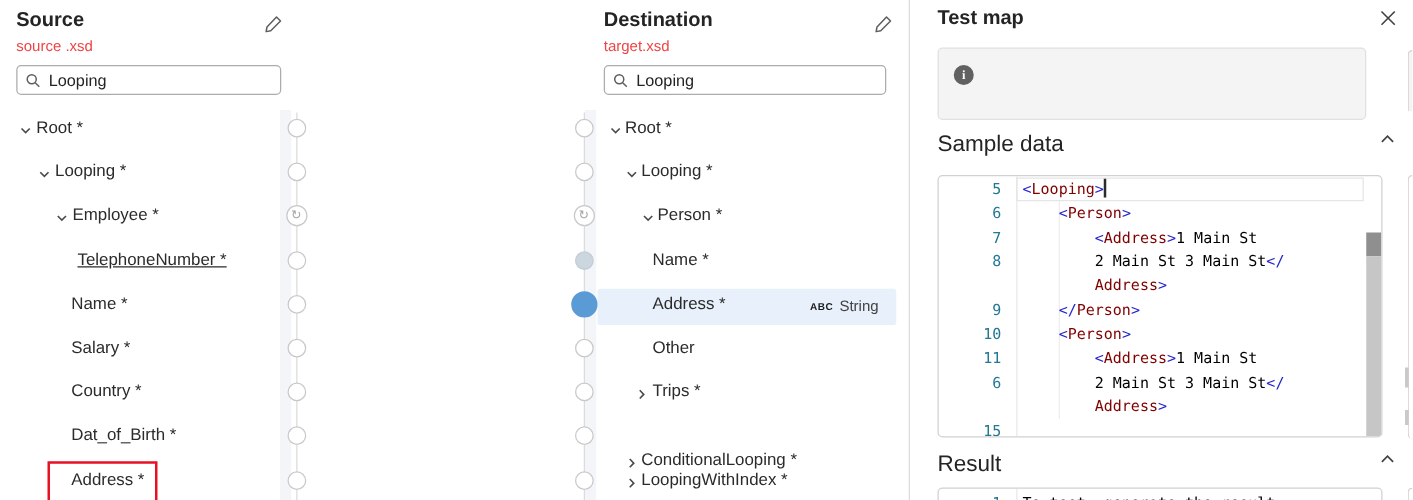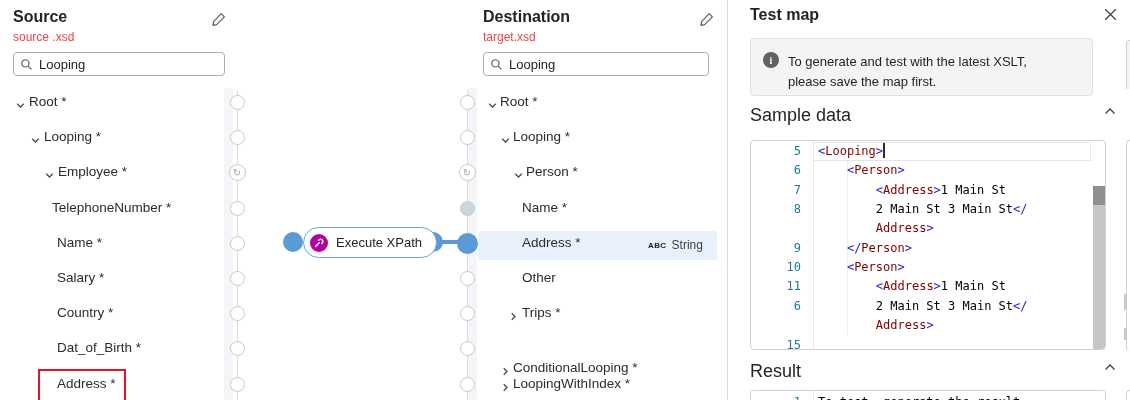--- a/index.html
+++ b/index.html
@@ -88,21 +88,21 @@
             </svg></span>
           <span class="tree-label" style="left: 44px;">Looping *</span>
         </div>
         <div class="tree-row" style="left: 0px; top: 159px; width: 224px;">
           <span class="chev" style="left: 44px;"><svg width="11" height="11" viewBox="0 0 11 11">
               <path d="M2.2 3.8 L5.5 7 L8.8 3.8" fill="none" stroke="#4a4a4a" stroke-width="1.3"></path>
             </svg></span>
           <span class="tree-label" style="left: 58px;">Employee *</span>
         </div>
         <div class="tree-row" style="left: 0px; top: 195px; width: 224px;">
-          <span class="tree-label" style="left: 52px;">TelephoneNumber *</span>
+          <span class="tree-label" style="left: 62px; text-decoration: underline;">TelephoneNumber *</span>
         </div>
         <div class="tree-row" style="left: 0px; top: 230px; width: 224px;">
           <span class="tree-label" style="left: 57px;">Name *</span>
         </div>
         <div class="tree-row" style="left: 0px; top: 265px; width: 224px;">
           <span class="tree-label" style="left: 57px;">Salary *</span>
         </div>
         <div class="tree-row" style="left: 0px; top: 300px; width: 224px;">
           <span class="tree-label" style="left: 57px;">Country *</span>
         </div>
@@ -123,37 +123,20 @@
       <div class="port" style="left: 229.5px; top: 129.5px; width: 15px; height: 15px;"></div>
       <div class="port port-loop" style="left: 228.5px; top: 163.5px; width: 17px; height: 17px;">↻</div>
       <div class="port" style="left: 229.5px; top: 200.5px; width: 15px; height: 15px;"></div>
       <div class="port" style="left: 229.5px; top: 235.5px; width: 15px; height: 15px;"></div>
       <div class="port" style="left: 229.5px; top: 270.5px; width: 15px; height: 15px;"></div>
       <div class="port" style="left: 229.5px; top: 305.5px; width: 15px; height: 15px;"></div>
       <div class="port" style="left: 229.5px; top: 340.5px; width: 15px; height: 15px;"></div>
       <div class="port" style="left: 229.5px; top: 376.5px; width: 15px; height: 15px;"></div>
     </div>
 
-  <div class="abs" style="left:237px;top:0;width:230px;height:400px;">
-
-    <div class="abs" style="left:193px;top:240px;width:40px;height:4px;background:#5B9BD5;"></div>
-
-    <div class="handle" style="left:46px;top:232px;width:20px;height:20px;background:#5B9BD5;"></div>
-
-    <div class="handle" style="left:186px;top:232px;width:20px;height:20px;background:#5B9BD5;"></div>
-
-    <div class="fn-node" style="left:66px;top:227px;">
-      <span class="fn-ic" style="background:#B4009E;">
-        <svg width="12" height="12" viewBox="0 0 12 12">
-            <path d="M2.6 9.4 L6.2 5.8 M5.6 3.2 a2.3 2.3 0 1 1 3.2 3.2" fill="none" stroke="#fff" stroke-width="1.5" stroke-linecap="round"></path>
-          </svg>
-      </span>
-      <span class="fn-label">Execute XPath</span>
-    </div>
-  </div>
 
   <div class="abs" style="left:467px;top:0;width:260px;height:312px;">
     <div class="abs panel-title" style="left:16px;top:8px;">Destination</div>
     <button class="abs icon-btn" style="left:231px;top:11px;width:18px;height:18px;">
       <span>
         <svg width="16" height="16" viewBox="0 0 16 16">
             <path d="M10.2 2.6 L13.4 5.8 L5.6 13.6 L1.9 14.3 L2.6 10.6 Z" fill="none" stroke="#5f5d5b" stroke-width="1.2" stroke-linejoin="round"></path>
           </svg>
       </span>
     </button>
@@ -240,21 +223,20 @@
     <button class="abs icon-btn" style="left:372px;top:6px;width:20px;height:20px;">
       <span>
         <svg width="17" height="17" viewBox="0 0 16 16">
             <path d="M3 3 L13 13 M13 3 L3 13" stroke="#424242" stroke-width="1.2"></path>
           </svg>
       </span>
     </button>
 
     <div class="banner" style="left:22px;top:38px;width:343px;height:58px;">
       <span class="banner-ic">i</span>
-      <span class="banner-text">To generate and test with the latest XSLT, please save the map first.</span>
     </div>
 
     <div class="section-label" style="left:22px;top:105px;">Sample data</div>
     <button class="abs icon-btn" style="left:374px;top:105px;width:16px;height:16px;">
       <span>
         <svg width="14" height="14" viewBox="0 0 14 14">
             <path d="M2.5 8.5 L7 4 L11.5 8.5" fill="none" stroke="#424242" stroke-width="1.4"></path>
           </svg>
       </span>
     </button>

